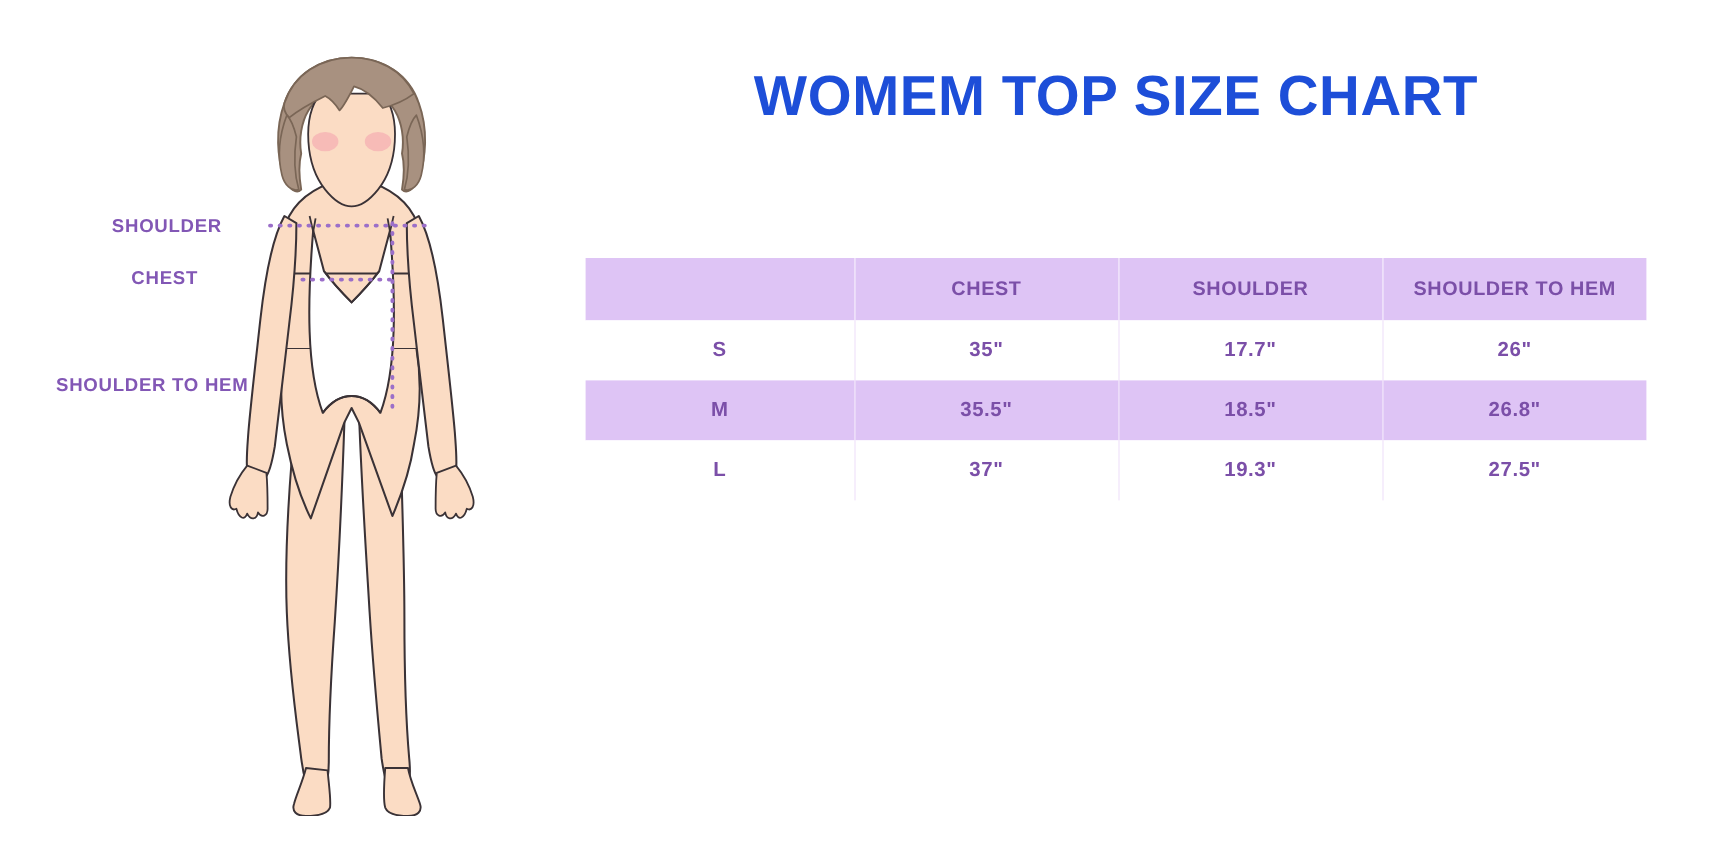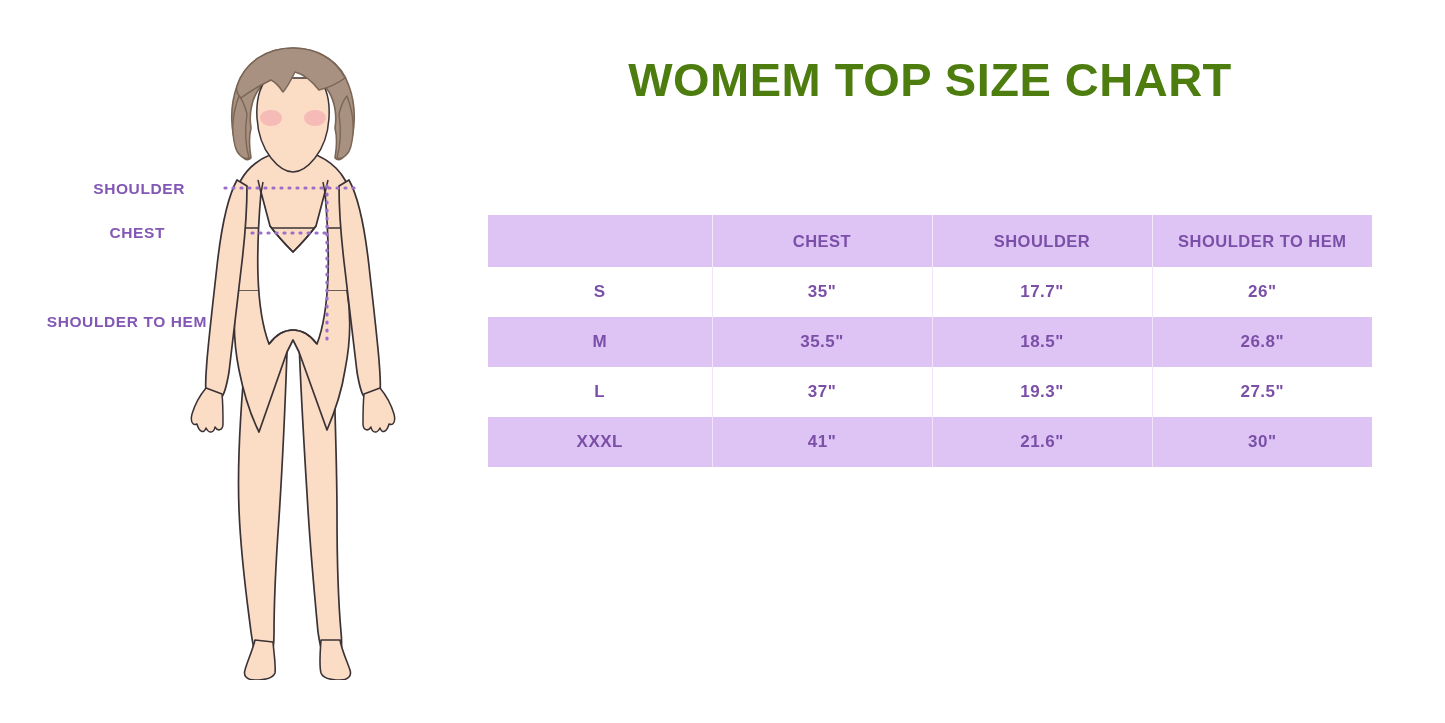--- a/index.html
+++ b/index.html
@@ -19,21 +19,21 @@
   .chart-title {
     position: absolute;
     left: 488px;
     top: 52px;
     width: 884px;
     text-align: center;
     font-family: "Liberation Sans", sans-serif;
     font-size: 47px;
     font-weight: bold;
     letter-spacing: 0.5px;
-    color: #4d7c0f;
+    color: #1d4ed8;
     white-space: nowrap;
   }
 
   
   .figure-panel {
     position: absolute;
     left: 0px;
     top: 0px;
     width: 470px;
     height: 723px;
@@ -248,20 +248,14 @@
       <td>35.5"</td>
       <td>18.5"</td>
       <td>26.8"</td>
     </tr>
     <tr class="row-plain">
       <td>L</td>
       <td>37"</td>
       <td>19.3"</td>
       <td>27.5"</td>
     </tr>
-    <tr class="row-shaded">
-      <td>XXXL</td>
-      <td>41"</td>
-      <td>21.6"</td>
-      <td>30"</td>
-    </tr>
   </tbody>
 </table>
 
 </body></html>

